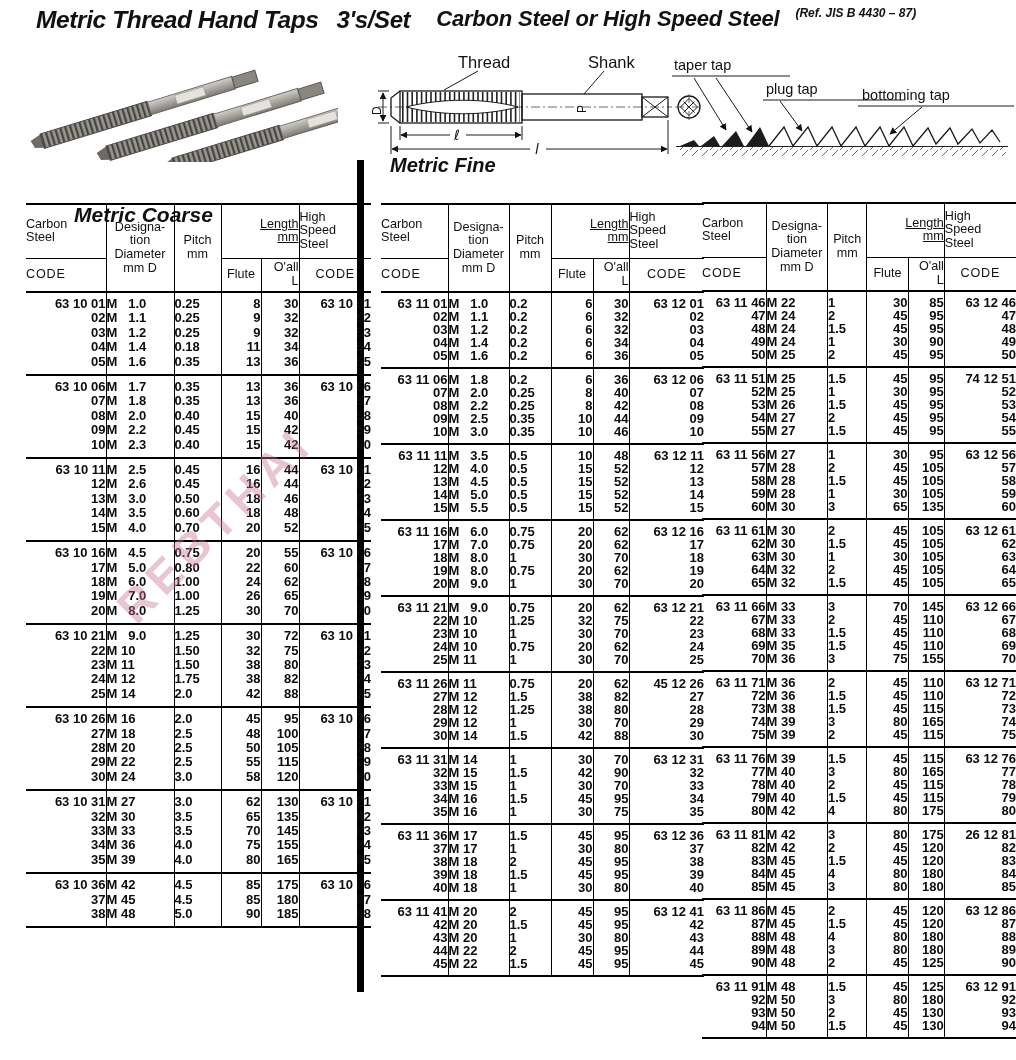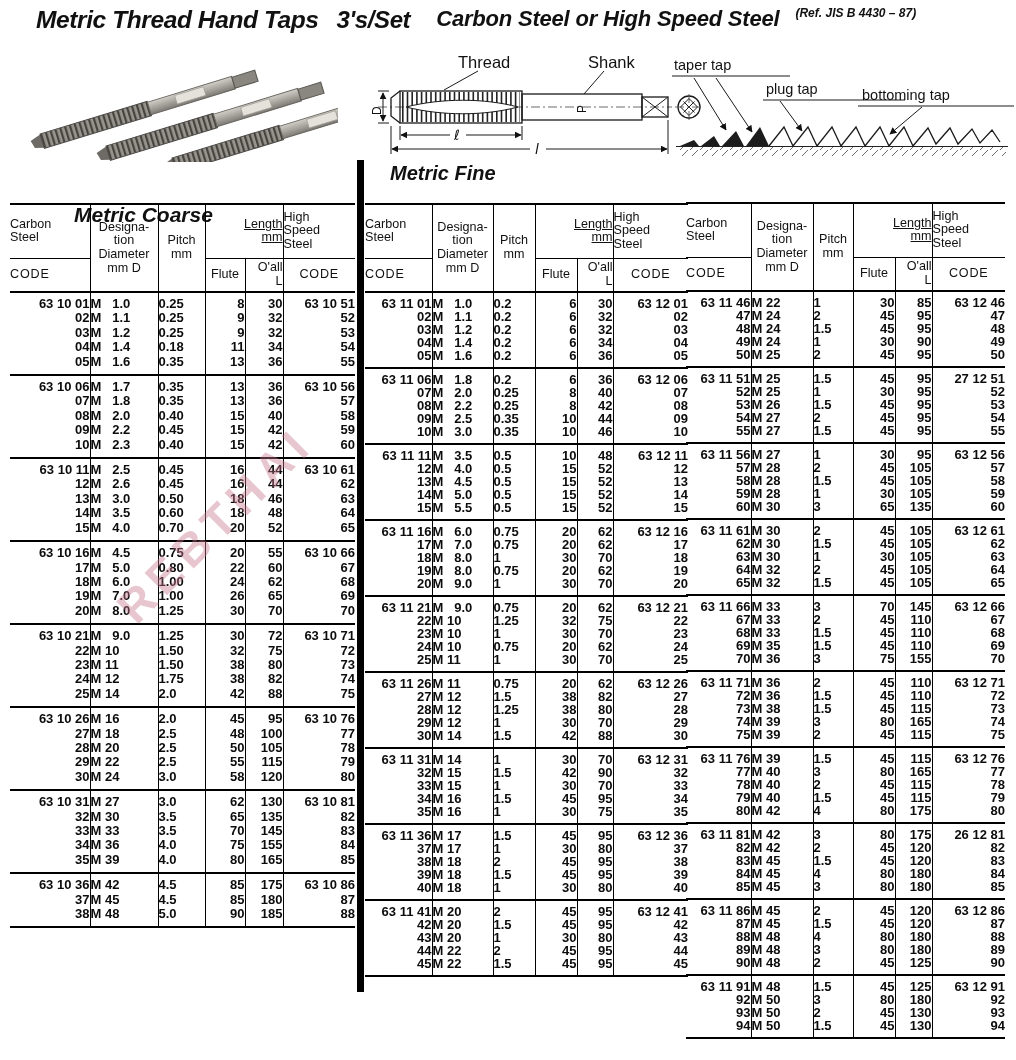--- a/index.html
+++ b/index.html
@@ -21,32 +21,32 @@
   .dsm{font:12px "Liberation Sans",sans-serif;fill:#111;}
   .dit{font:italic 14px "DejaVu Sans",sans-serif;fill:#111;}
   .tlab{font:14.5px "Liberation Sans",sans-serif;fill:#111;}
   .ol{fill:none;stroke:#1a1a1a;stroke-width:1.3;}
   .thin{stroke:#1a1a1a;stroke-width:1;fill:none;}
   .cl{stroke:#444;stroke-width:.8;stroke-dasharray:9 3 2 3;fill:none;}
 
   
   .sec-title{position:absolute;font-weight:700;font-style:italic;}
   .ct{left:74px;top:163px;font-size:21px;margin-top:40px;}
-  .ft{left:390px;top:162px;font-size:20px;}
+  .ft{left:390px;top:154px;font-size:20px;}
 
   
   .vdiv{position:absolute;left:357px;top:160px;width:7px;height:832px;background:#000;}
 
   
   .wm{position:absolute;left:88px;top:498px;transform:rotate(-45deg);
       font:700 46px "Liberation Sans",sans-serif;letter-spacing:7px;
       color:rgba(197,120,140,.42);pointer-events:none;z-index:5;}
 
   
-  .tmount{position:absolute;}
+  .tmount{position:absolute;margin-left:16px;}
   .t0{left:10px;top:203px;}
   .t1{left:365px;top:203px;}
   .t2{left:686px;top:202px;}
   .data-table{border-collapse:collapse;table-layout:fixed;
               border-top:2px solid #000;border-bottom:2.4px solid #000;}
   .data-table th,.data-table td{border-left:1.6px solid #000;padding:0;overflow:hidden;}
   .data-table th:first-child,.data-table td:first-child{border-left:none;}
   .data-table thead th{font-weight:400;font-size:12.6px;line-height:13.6px;vertical-align:middle;}
   .data-table thead tr:first-child{height:54px;}
   .data-table thead tr:last-child{height:34px;}
@@ -759,21 +759,21 @@
             <td class="c3">30</td>
             <td class="c4">70</td>
             <td class="c5">25</td>
           </tr>
           <tr class="g-first ">
             <td class="c0">63 11 26</td>
             <td class="c1">M 11</td>
             <td class="c2">0.75</td>
             <td class="c3">20</td>
             <td class="c4">62</td>
-            <td class="c5">63 12 26</td>
+            <td class="c5">45 12 26</td>
           </tr>
           <tr>
             <td class="c0">27</td>
             <td class="c1">M 12</td>
             <td class="c2">1.5</td>
             <td class="c3">38</td>
             <td class="c4">82</td>
             <td class="c5">27</td>
           </tr>
           <tr>
@@ -988,21 +988,21 @@
             <td class="c3">45</td>
             <td class="c4">95</td>
             <td class="c5">50</td>
           </tr>
           <tr class="g-first ">
             <td class="c0">63 11 51</td>
             <td class="c1">M 25</td>
             <td class="c2">1.5</td>
             <td class="c3">45</td>
             <td class="c4">95</td>
-            <td class="c5">27 12 51</td>
+            <td class="c5">74 12 51</td>
           </tr>
           <tr>
             <td class="c0">52</td>
             <td class="c1">M 25</td>
             <td class="c2">1</td>
             <td class="c3">30</td>
             <td class="c4">95</td>
             <td class="c5">52</td>
           </tr>
           <tr>

